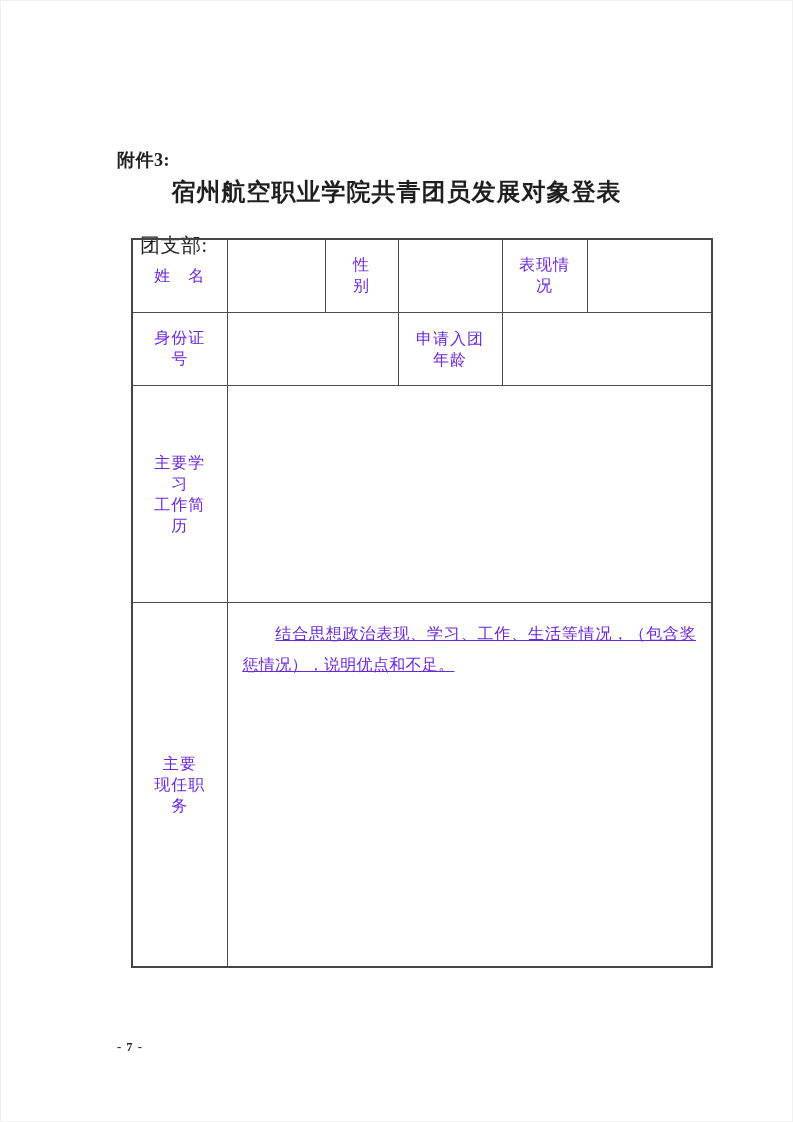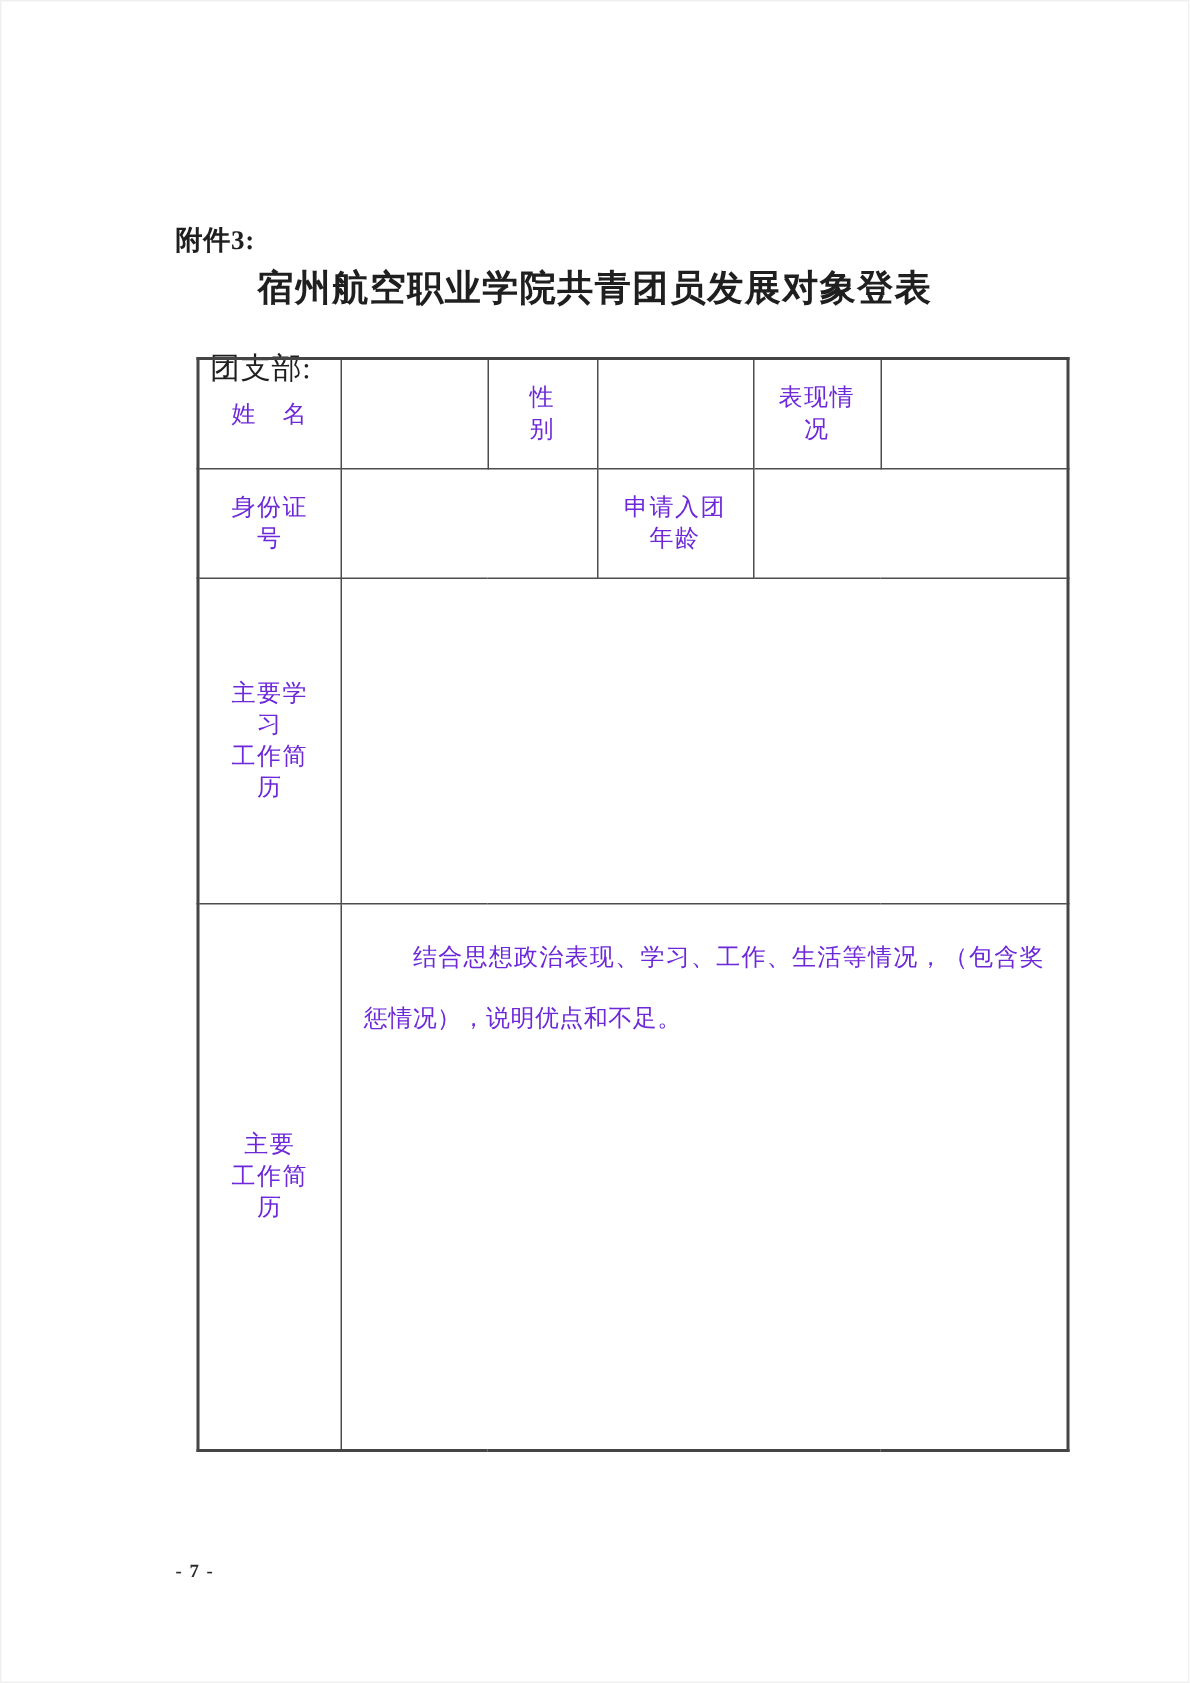--- a/index.html
+++ b/index.html
@@ -72,23 +72,24 @@
     white-space: pre-line;
     line-height: 21px;
   }
   td.blank {
     background: #ffffff;
   }
   td.para-cell {
     vertical-align: top;
     padding: 96px 8px 0 12px;
     text-indent: 2.05em;
-    line-height: 41px;
+    line-height: 31px;
     letter-spacing: 0.3px;
     text-align: justify;
+    text-decoration: underline;
   }
   .pagenum {
     position: absolute;
     left: 117px;
     top: 1040px;
     font-size: 12.5px;
     font-weight: bold;
     letter-spacing: 1px;
     color: #2a2a2a;
   }
@@ -137,21 +138,21 @@
 
 
       <tr style="height:217px;">
         <td class="lbl two-line">主要学习
 工作简历</td>
         <td class="blank" colspan="6"></td>
       </tr>
 
       <tr style="height:364px;">
         <td class="lbl two-line">主要
-工作简历</td>
+现任职务</td>
         <td class="para-cell" colspan="6">
           <span>结合思想政治表现、学习、工作、生活等情况，（包含奖惩情况），说明优点和不足。</span>
         </td>
       </tr>
 
     </tbody>
       </table>
   </div>
 
   <div class="pagenum">- 7 -</div>

